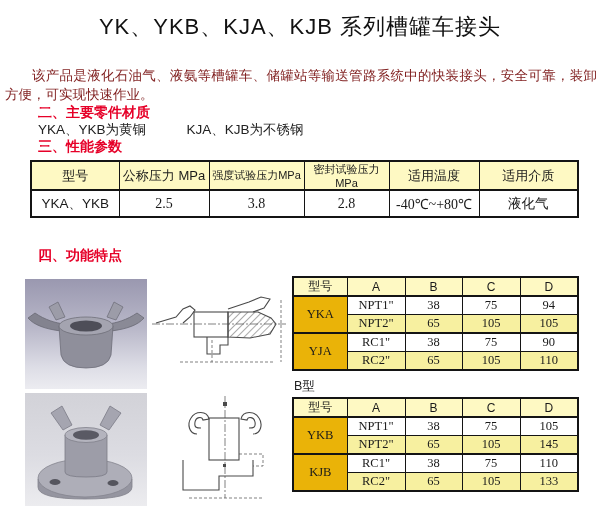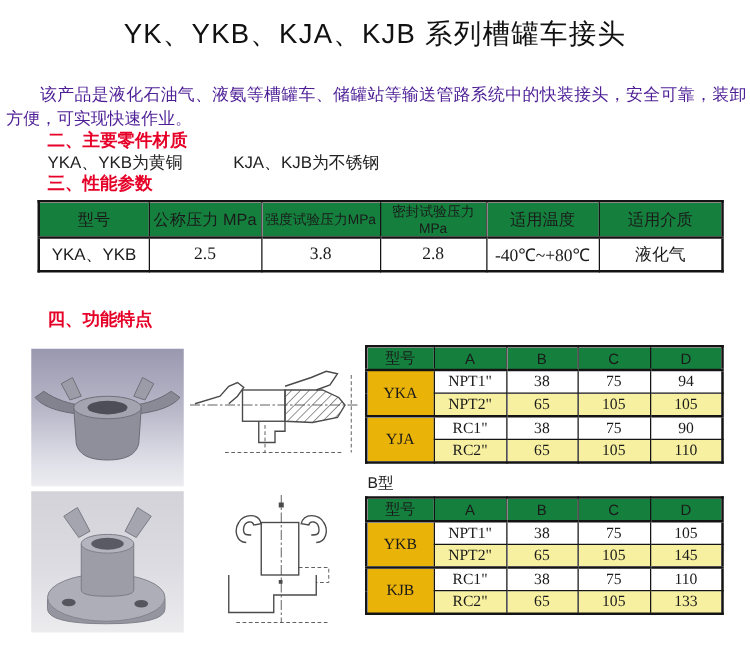--- a/index.html
+++ b/index.html
@@ -4,26 +4,26 @@
 <style>
   html,body{margin:0;padding:0;background:#ffffff;}
   body{font-family:"Liberation Sans",sans-serif;color:#1a1a1a;}
   .page{position:relative;width:600px;height:516px;background:#ffffff;overflow:hidden;}
 
   .title{position:absolute;top:12px;left:0;width:600px;margin:0;text-align:center;
          font-size:22px;font-weight:normal;letter-spacing:1px;color:#111;}
 
   .sec-h{position:absolute;left:38px;font-size:14px;font-weight:bold;color:#e60028;white-space:pre;}
   .body-text{position:absolute;left:5px;width:592px;margin:0;font-size:13.5px;line-height:19px;
-             text-indent:2em;text-align:justify;color:#4c1d95;}
+             text-indent:2em;text-align:justify;color:#7f1d1d;}
   .plain-line{position:absolute;left:38px;font-size:13.5px;color:#222;white-space:pre;}
 
   table.tbl{border-collapse:collapse;table-layout:fixed;border:2px solid #141414;}
   table.tbl th,table.tbl td{border:1px solid #141414;text-align:center;padding:0;overflow:hidden;}
-  table.tbl th{background:#15803d;font-weight:normal;border-bottom-width:2px;}
+  table.tbl th{background:#fef9c3;font-weight:normal;border-bottom-width:2px;}
 
   .perf{position:absolute;left:30px;top:160px;width:547px;}
   .perf th{height:27px;font-size:13px;}
   .perf th.small{font-size:11px;}
   .perf td{height:25px;font-size:14px;font-family:"Liberation Serif",serif;}
   .perf td.cjk{font-family:"Liberation Sans",sans-serif;font-size:13.5px;white-space:pre;}
   .perf tr.yrow td{background:#f7f0a0;}
 
   .dim-wrap{position:absolute;width:290px;}
   .dim-label{font-size:12.5px;color:#222;margin:0 0 2px 2px;}

